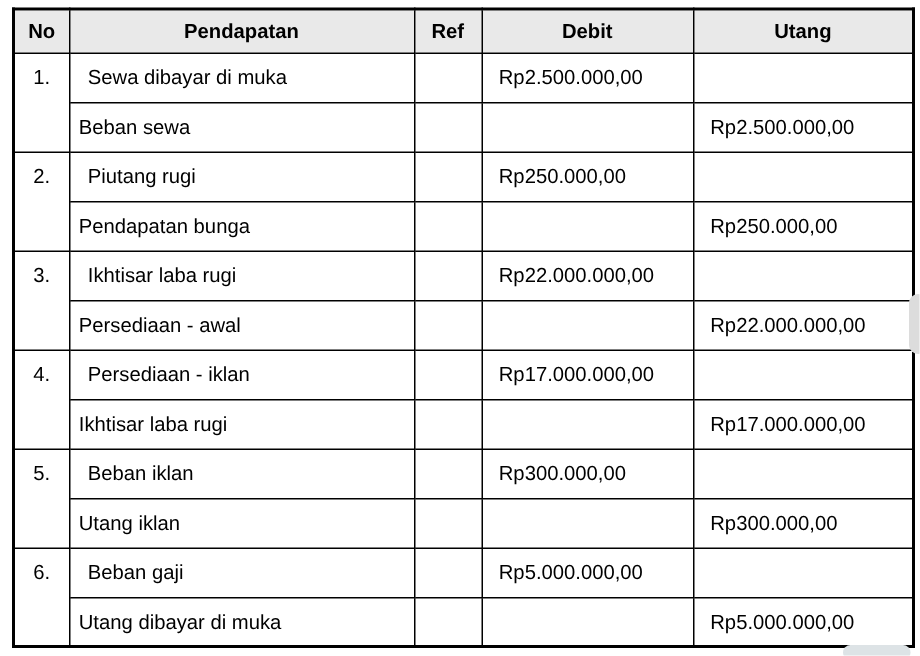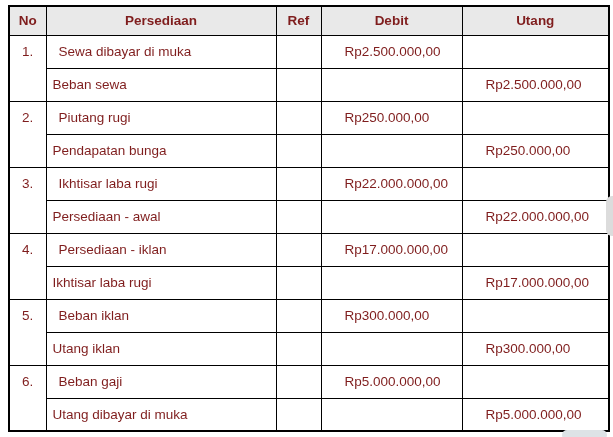--- a/index.html
+++ b/index.html
@@ -5,35 +5,35 @@
   html,body{margin:0;padding:0;}
   body{font-family:"Liberation Sans","DejaVu Sans",sans-serif;background:#ffffff;}
   .screen{position:relative;width:613px;height:437px;background:#fff;overflow:hidden;}
   table.journal{
     position:absolute;left:8px;top:5px;width:600px;
     border-collapse:collapse;table-layout:fixed;
     border:2px solid var(--border,#000);
   }
   th,td{
     border:1.5px solid var(--border,#000);
-    font-size:13.5px;color:#7f1d1d;
+    font-size:13.5px;color:#000000;
     padding:0 6px;box-sizing:border-box;
     overflow:hidden;white-space:nowrap;
   }
   th{height:29px;background:var(--header-bg,#e9e9e9);font-weight:bold;text-align:center;}
   td{height:33px;background:#fff;vertical-align:middle;}
   col.c-no{width:37px;}
   col.c-ket{width:230px;}
   col.c-ref{width:45px;}
   col.c-debit{width:141px;}
   col.c-kredit{width:147px;}
   td.no{text-align:center;vertical-align:top;padding-top:8px;}
   td.acct.a1{padding-left:12px;}
   td.acct.a2{}
-  td.amt{padding-left:23px;text-align:left;}
+  td.amt{padding-left:11px;text-align:left;}
   .v-thumb{
     position:absolute;left:606px;top:196px;width:12px;height:40px;
     background:var(--scrollbar,#dcdcdc);border-radius:6px;
   }
   .h-thumb{
     position:absolute;left:562px;top:430px;width:45px;height:10px;
     background:var(--scrollbar-h,#dde3e6);border-radius:5px;
   }
 </style>
 </head>
@@ -44,21 +44,21 @@
     <colgroup>
       <col class="c-no">
         <col class="c-ket">
         <col class="c-ref">
         <col class="c-debit">
         <col class="c-kredit">
     </colgroup>
     <thead>
       <tr>
         <th>No</th>
-        <th>Persediaan</th>
+        <th>Pendapatan</th>
         <th>Ref</th>
         <th>Debit</th>
         <th>Utang</th>
       </tr>
     </thead>
     <tbody id="journal-body">
         <tr>
           <td class="no" rowspan="2">1.</td>
           <td class="acct a1">Sewa dibayar di muka</td>
           <td class="ref"></td>

